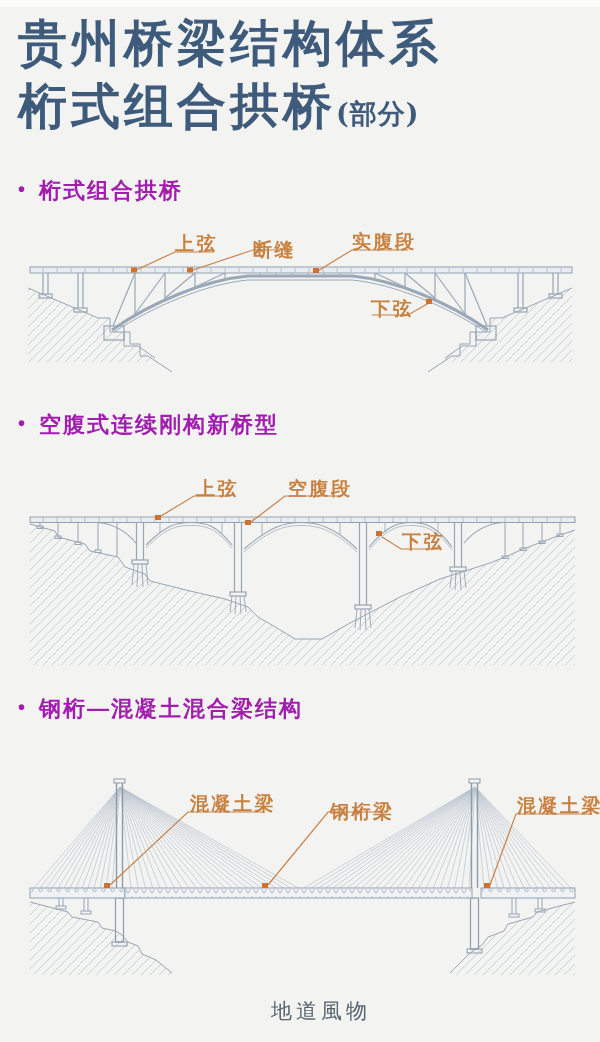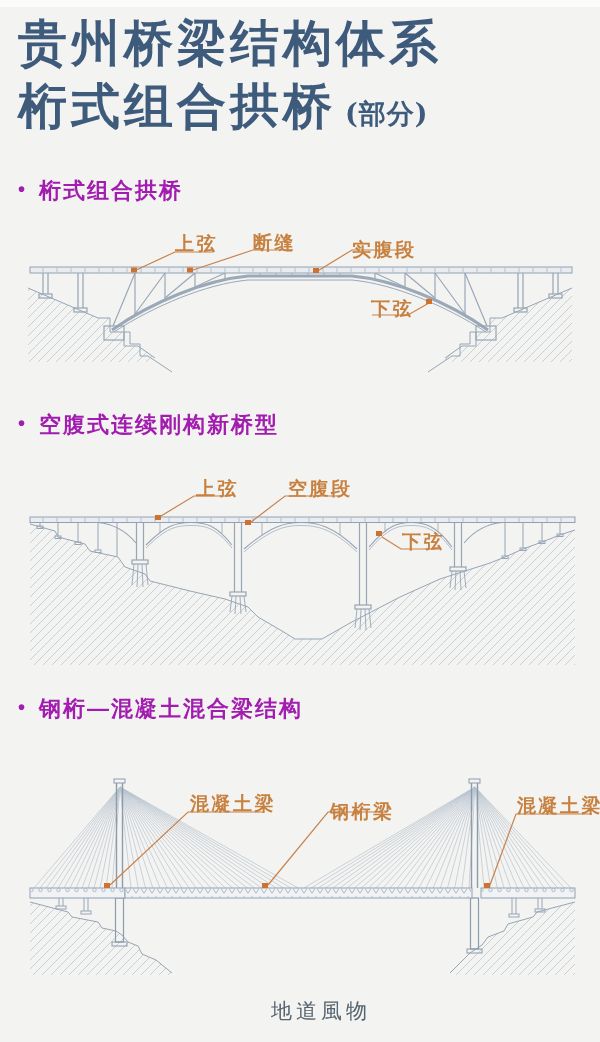--- a/index.html
+++ b/index.html
@@ -7,21 +7,21 @@
     width:600px;height:1042px;position:relative;overflow:hidden;
     background:#f3f3f1;
     font-family:"Liberation Sans","DejaVu Sans",sans-serif;
   }
   .topstrip{position:absolute;top:0;left:0;width:600px;height:7px;background:#fbfbfa;}
   .title{
     position:absolute;left:18px;top:12px;width:560px;
     color:#3e5b7c;font-family:"DejaVu Serif","Liberation Serif",serif;
     font-weight:bold;font-size:49px;line-height:63px;letter-spacing:4px;
   }
-  .title .suffix{font-size:27px;letter-spacing:1px;margin-left:9px;}
+  .title .suffix{font-size:27px;letter-spacing:1px;}
   .section-heading{
     position:absolute;left:18px;color:#a21caf;font-size:22px;
     letter-spacing:2px;font-weight:bold;white-space:nowrap;
   }
   .section-heading .bullet{font-size:20px;margin-right:12px;vertical-align:2px;}
   #h1{top:176px}
   #h2{top:410px}
   #h3{top:694px}
   .diagram{position:absolute;left:0;width:600px;}
   #d1{top:220px;height:165px}
@@ -118,22 +118,22 @@
       <path d="M372,95 H408 L429,83"></path>
     </g>
     <g fill="#cf7230">
       <rect x="131" y="47.5" width="6" height="5"></rect>
       <rect x="187" y="47.5" width="6" height="5"></rect>
       <rect x="313" y="48" width="6" height="5"></rect>
       <rect x="426" y="79" width="6" height="5"></rect>
     </g>
   </svg>
   <span class="dlabel" style="left:175px;top:11px">上弦</span>
-  <span class="dlabel" style="left:253px;top:10px">断缝</span>
-  <span class="dlabel" style="left:352px;top:17px">实腹段</span>
+  <span class="dlabel" style="left:253px;top:17px">断缝</span>
+  <span class="dlabel" style="left:352px;top:9px">实腹段</span>
   <span class="dlabel" style="left:371px;top:76px">下弦</span>
 </div>
 
 <div class="section-heading" id="h2">
   <span class="bullet">•</span><span>空腹式连续刚构新桥型</span>
 </div>
 
 <div class="diagram" id="d2">
   <svg width="600" height="205" viewBox="0 0 600 205">
 

